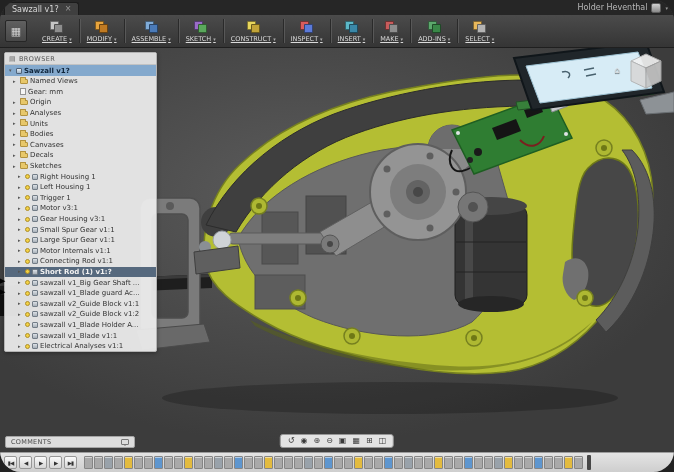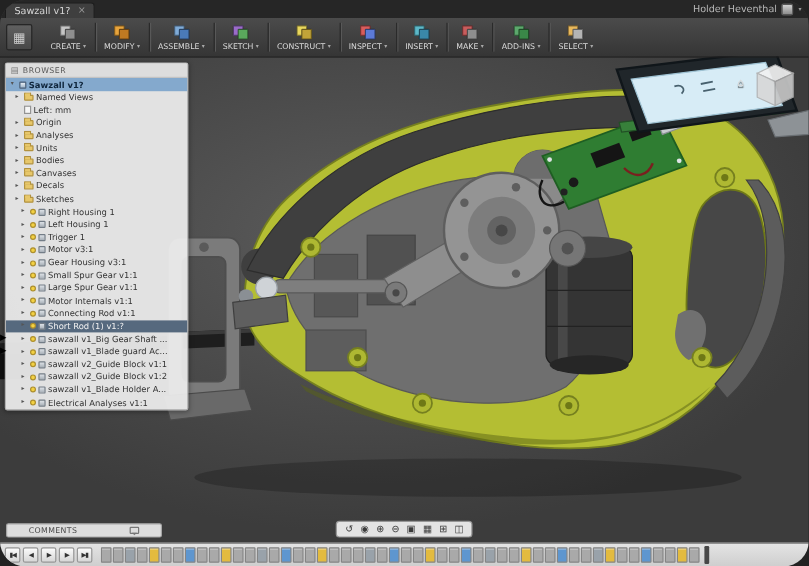--- a/index.html
+++ b/index.html
@@ -18,50 +18,50 @@
   .avatar { width:10px; height:10px; border-radius:2px; background:linear-gradient(#d2d2d2,#8a8a8a); border:1px solid #5f5f5f; }
   .ucaret { font-size:5px; color:#9a9a9a; }
   
   .toolbar { position:absolute; top:15px; left:0; right:0; height:33px; background:linear-gradient(#4b4b4b,#353535); border-bottom:1px solid #1f1f1f; display:flex; align-items:center; padding:0 5px; z-index:12; }
   .dp-btn { width:22px; height:22px; background:linear-gradient(#606060,#484848); border:1px solid #262626; border-radius:2px; color:#cfcfcf; font-size:11px; display:flex; align-items:center; justify-content:center; margin-right:8px; }
   .tb-groups { display:flex; align-items:center; height:100%; }
   .tb-group { display:flex; flex-direction:column; align-items:center; justify-content:center; padding:0 7px; gap:2px; }
   .tb-icon { position:relative; width:15px; height:13px; }
   .chip { position:absolute; left:1px; top:1px; width:9px; height:9px; border-radius:1px; border:1px solid rgba(0,0,0,.45); }
   .chip2 { left:5px; top:4px; }
-  .tb-label { color:#dadada; font-size:6.5px; display:flex; align-items:center; gap:2px; white-space:nowrap; }
+  .tb-label { color:#dadada; font-size:6.5px; display:flex; align-items:center; gap:2px; white-space:nowrap;text-decoration:underline; }
   .caret { font-size:5px; color:#a8a8a8; }
   .tb-sep { width:1px; height:24px; background:#2a2a2a; box-shadow:1px 0 0 #585858; }
   
   .browser { position:absolute; left:4px; top:52px; width:153px; background:rgba(238,238,238,.93); border:1px solid #b3b3b3; border-radius:2px; z-index:8; box-shadow:0 1px 4px rgba(0,0,0,.35); }
   .b-head { height:12px; display:flex; align-items:center; gap:3px; padding:0 4px; background:rgba(221,221,221,.96); border-bottom:1px solid #c3c3c3; color:#555; font-size:6.5px; letter-spacing:.4px; }
   .b-grid-ic { font-size:7px; color:#777; }
   .t-row { position:relative; height:10.6px; display:flex; align-items:center; gap:2px; padding-left:8px; white-space:nowrap; }
   .t-row.comp { padding-left:13px; }
   .t-row.root { height:11px; background:#84a9cd; padding-left:4px; }
   .t-row.root .tl { color:#10263c; font-weight:bold; }
-  .t-row.sel { background:#56697e; }
+  .t-row.sel { background:#56697e;font-weight:bold; }
   .t-row.sel .tl { color:#f2f2f2; }
   .arr { width:5px; font-size:5px; color:#555; line-height:1; flex:none; }
   .fold { width:8px; height:5px; background:#e7c76a; border:1px solid #b2923f; border-radius:1px; position:relative; flex:none; }
   .fold::before { content:""; position:absolute; left:-1px; top:-3px; width:4px; height:2px; background:#e7c76a; border:1px solid #b2923f; border-bottom:none; border-radius:1px 1px 0 0; }
   .unit { width:6px; height:7px; background:#f6f6f6; border:1px solid #949494; flex:none; }
   .bulb { width:5px; height:5px; border-radius:50%; background:#f3d143; border:1px solid #ad8f2c; flex:none; }
   .cbox { width:6px; height:6px; background:linear-gradient(#dde2e7,#a8b0b8); border:1px solid #737d87; border-radius:1px; flex:none; }
   .rootic { background:linear-gradient(#e8eef4,#9fb4c8); border:1px solid #50637a; }
   .tl { font-size:7px; color:#333; }
   .mk { position:absolute; left:-5px; top:1px; color:#000; font-size:7px; line-height:1; }
   
   .viewcube { position:absolute; right:5px; top:50px; z-index:6; display:flex; align-items:flex-start; gap:3px; opacity:.92; }
   .vc-home { color:#d8d8d8; font-size:9px; margin-top:15px; text-shadow:0 1px 1px rgba(0,0,0,.6); }
   
   .viewbar { position:absolute; left:50%; bottom:24px; transform:translateX(-50%); height:14px; background:rgba(240,240,240,.93); border:1px solid #969696; border-radius:3px; display:flex; align-items:center; gap:6px; padding:0 7px; z-index:9; }
   .vb-ic { font-size:8px; color:#3a3a3a; line-height:1; }
   
-  .comments { position:absolute; left:5px; bottom:24px; width:130px; height:12px; background:rgba(230,230,230,.95); border:1px solid #a5a5a5; border-radius:2px; display:flex; align-items:center; padding:0 18px; z-index:9;gap:44px; }
+  .comments { position:absolute; left:5px; bottom:24px; width:130px; height:12px; background:rgba(230,230,230,.95); border:1px solid #a5a5a5; border-radius:2px; display:flex; align-items:center; padding:0 5px; z-index:9;gap:44px; }
   .cm-label { font-size:6.5px; color:#4a4a4a; letter-spacing:.3px; }
   .cm-ic { margin-left:auto; width:8px; height:6px; border:1px solid #777; border-radius:1px; position:relative; }
   .cm-ic::after { content:""; position:absolute; left:1px; bottom:-4px; border:2px solid transparent; border-top-color:#777; }
   
   .timeline { position:absolute; left:0; right:0; bottom:0; height:20px; background:linear-gradient(#e4e4e4,#cecece); border-top:1px solid #9c9c9c; display:flex; align-items:center; padding:0 4px; z-index:10; }
   .tc { width:13px; height:13px; display:flex; align-items:center; justify-content:center; font-size:5.5px; color:#333; background:linear-gradient(#fbfbfb,#d6d6d6); border:1px solid #979797; border-radius:2px; margin-right:2px; flex:none; letter-spacing:-1px; }
   .tl-strip { display:flex; align-items:center; gap:1px; margin-left:5px; overflow:hidden; flex:1; }
   .tlf { width:9px; height:13px; border-radius:1px; border:1px solid #858585; flex:none; box-shadow:inset 0 1px 0 rgba(255,255,255,.5); }
   .tl-g { background:#a9a9a9; } .tl-s { background:#99a2aa; } .tl-y { background:#e3bb3f; } .tl-b { background:#5e96cf; }
   .tl-handle { width:4px; height:15px; background:#474747; border-radius:1px; margin-left:3px; flex:none; }
@@ -281,21 +281,21 @@
     </div>
     <div id="tree-items">
         <div class="t-row">
           <span class="arr">▸</span>
           <span class="fold"></span>
           <span class="tl">Named Views</span>
         </div>
         <div class="t-row">
           <span class="arr"></span>
           <span class="unit"></span>
-          <span class="tl">Left: mm</span>
+          <span class="tl">Gear: mm</span>
         </div>
         <div class="t-row">
           <span class="arr">▸</span>
           <span class="fold"></span>
           <span class="tl">Origin</span>
         </div>
         <div class="t-row">
           <span class="arr">▸</span>
           <span class="fold"></span>
           <span class="tl">Analyses</span>
@@ -409,20 +409,26 @@
           <span class="arr">▸</span>
           <span class="bulb"></span>
           <span class="cbox"></span>
           <span class="tl">sawzall v2_Guide Block v1:2</span>
         </div>
         <div class="t-row comp">
           <span class="arr">▸</span>
           <span class="bulb"></span>
           <span class="cbox"></span>
           <span class="tl">sawzall v1_Blade Holder A...</span>
+        </div>
+        <div class="t-row comp">
+          <span class="arr">▸</span>
+          <span class="bulb"></span>
+          <span class="cbox"></span>
+          <span class="tl">sawzall v1_Blade v1:1</span>
         </div>
         <div class="t-row comp">
           <span class="arr">▸</span>
           <span class="bulb"></span>
           <span class="cbox"></span>
           <span class="tl">Electrical Analyses v1:1</span>
         </div>
       </div>
   </div>
 

